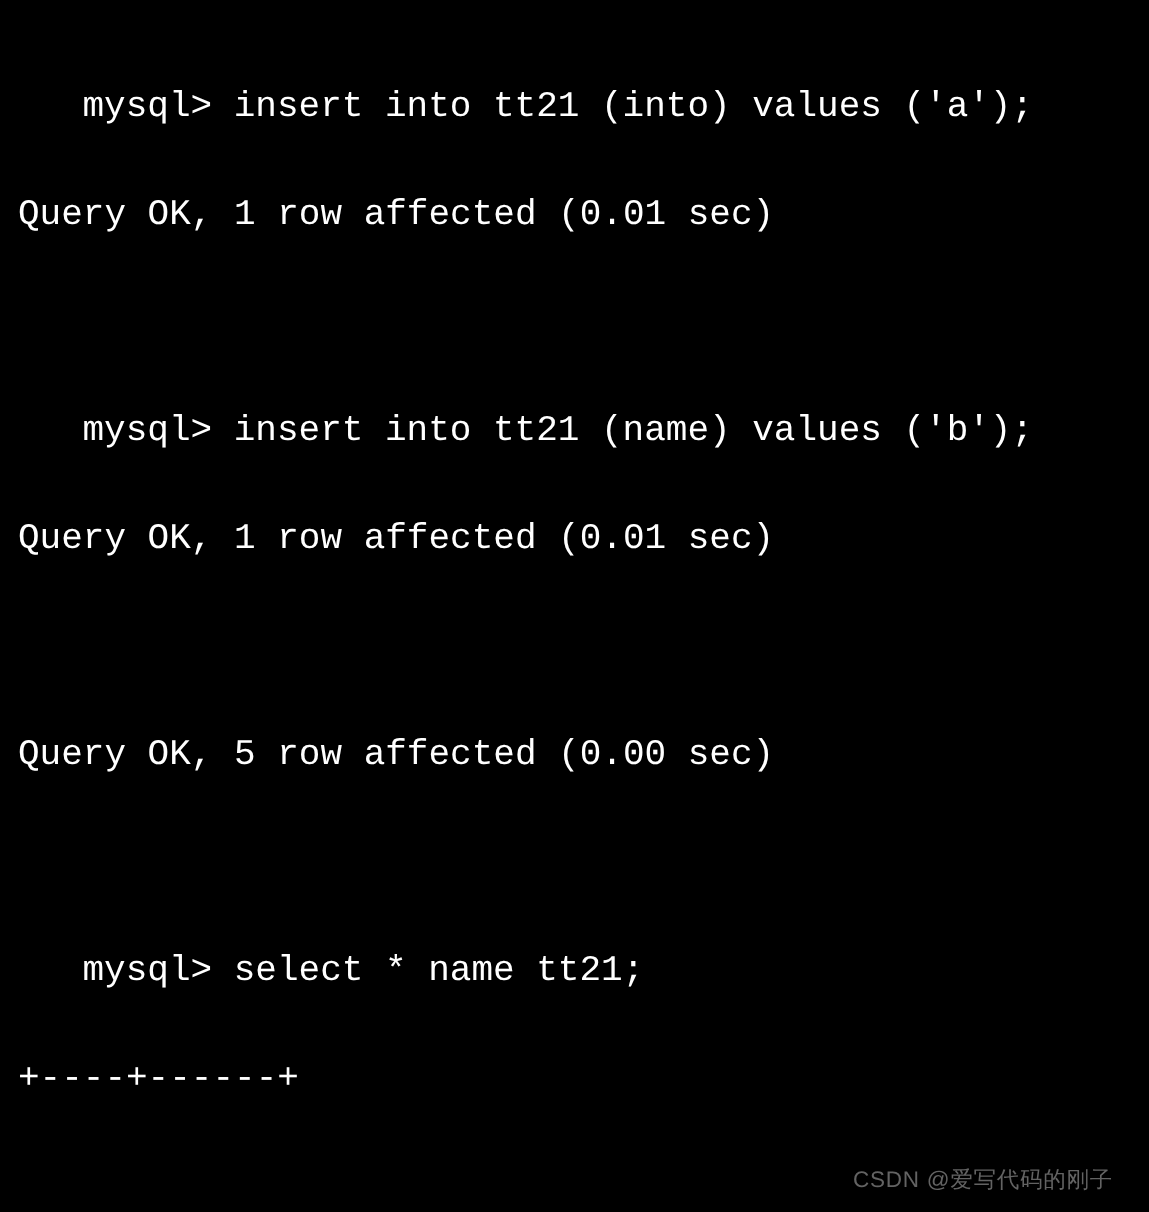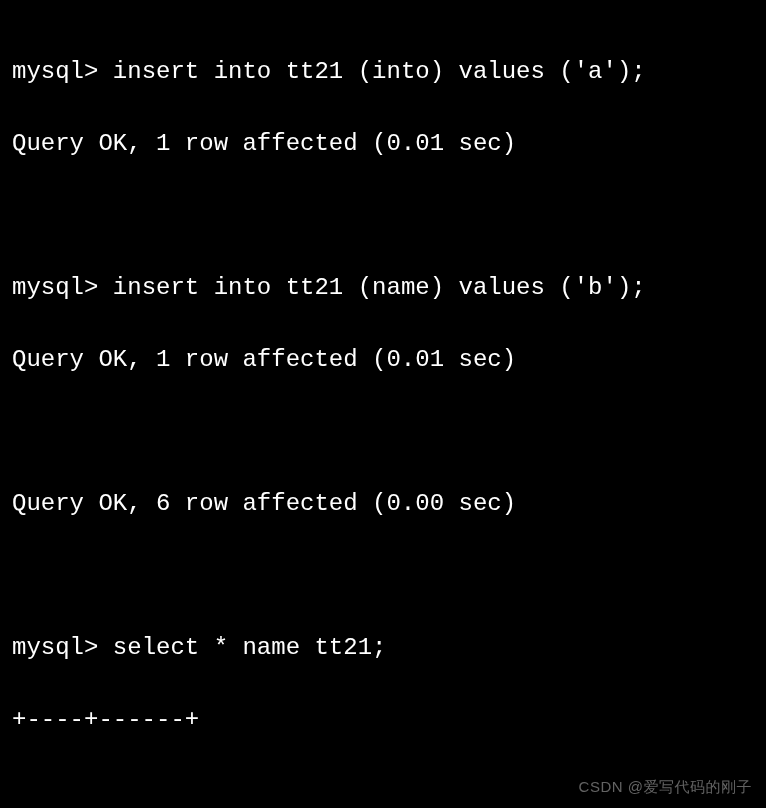--- a/index.html
+++ b/index.html
@@ -20,42 +20,43 @@
       overflow: hidden;
     }
     .terminal {
       white-space: pre;
     }
     .line {
       display: block;
     }
     .prompt {
       display: inline;
+      margin-left: 43px;
     }
     .watermark {
       position: absolute;
       bottom: 10px;
-      right: 14px;
+      right: 24px;
       color: #636363;
       font-size: 15px;
       font-family: Arial, sans-serif;
       letter-spacing: 0.5px;
     }
   </style>
 </head>
 <body>
 
 <div class="terminal">
 <span class="line"><span class="prompt">mysql&gt;</span> <span>insert into tt21 (into) values ('a');</span></span>
 <span class="line">Query OK, 1 row affected (0.01 sec)</span>
 <span class="line"> </span>
 <span class="line"><span class="prompt">mysql&gt;</span> <span>insert into tt21 (name) values ('b');</span></span>
 <span class="line">Query OK, 1 row affected (0.01 sec)</span>
 <span class="line"> </span>
-<span class="line">Query OK, 6 row affected (0.00 sec)</span>
+<span class="line">Query OK, 5 row affected (0.00 sec)</span>
 <span class="line"> </span>
 <span class="line"><span class="prompt">mysql&gt;</span> <span>select * name tt21;</span></span>
 <span class="line">+----+------+</span>
 
 
 
 
 
 
 

